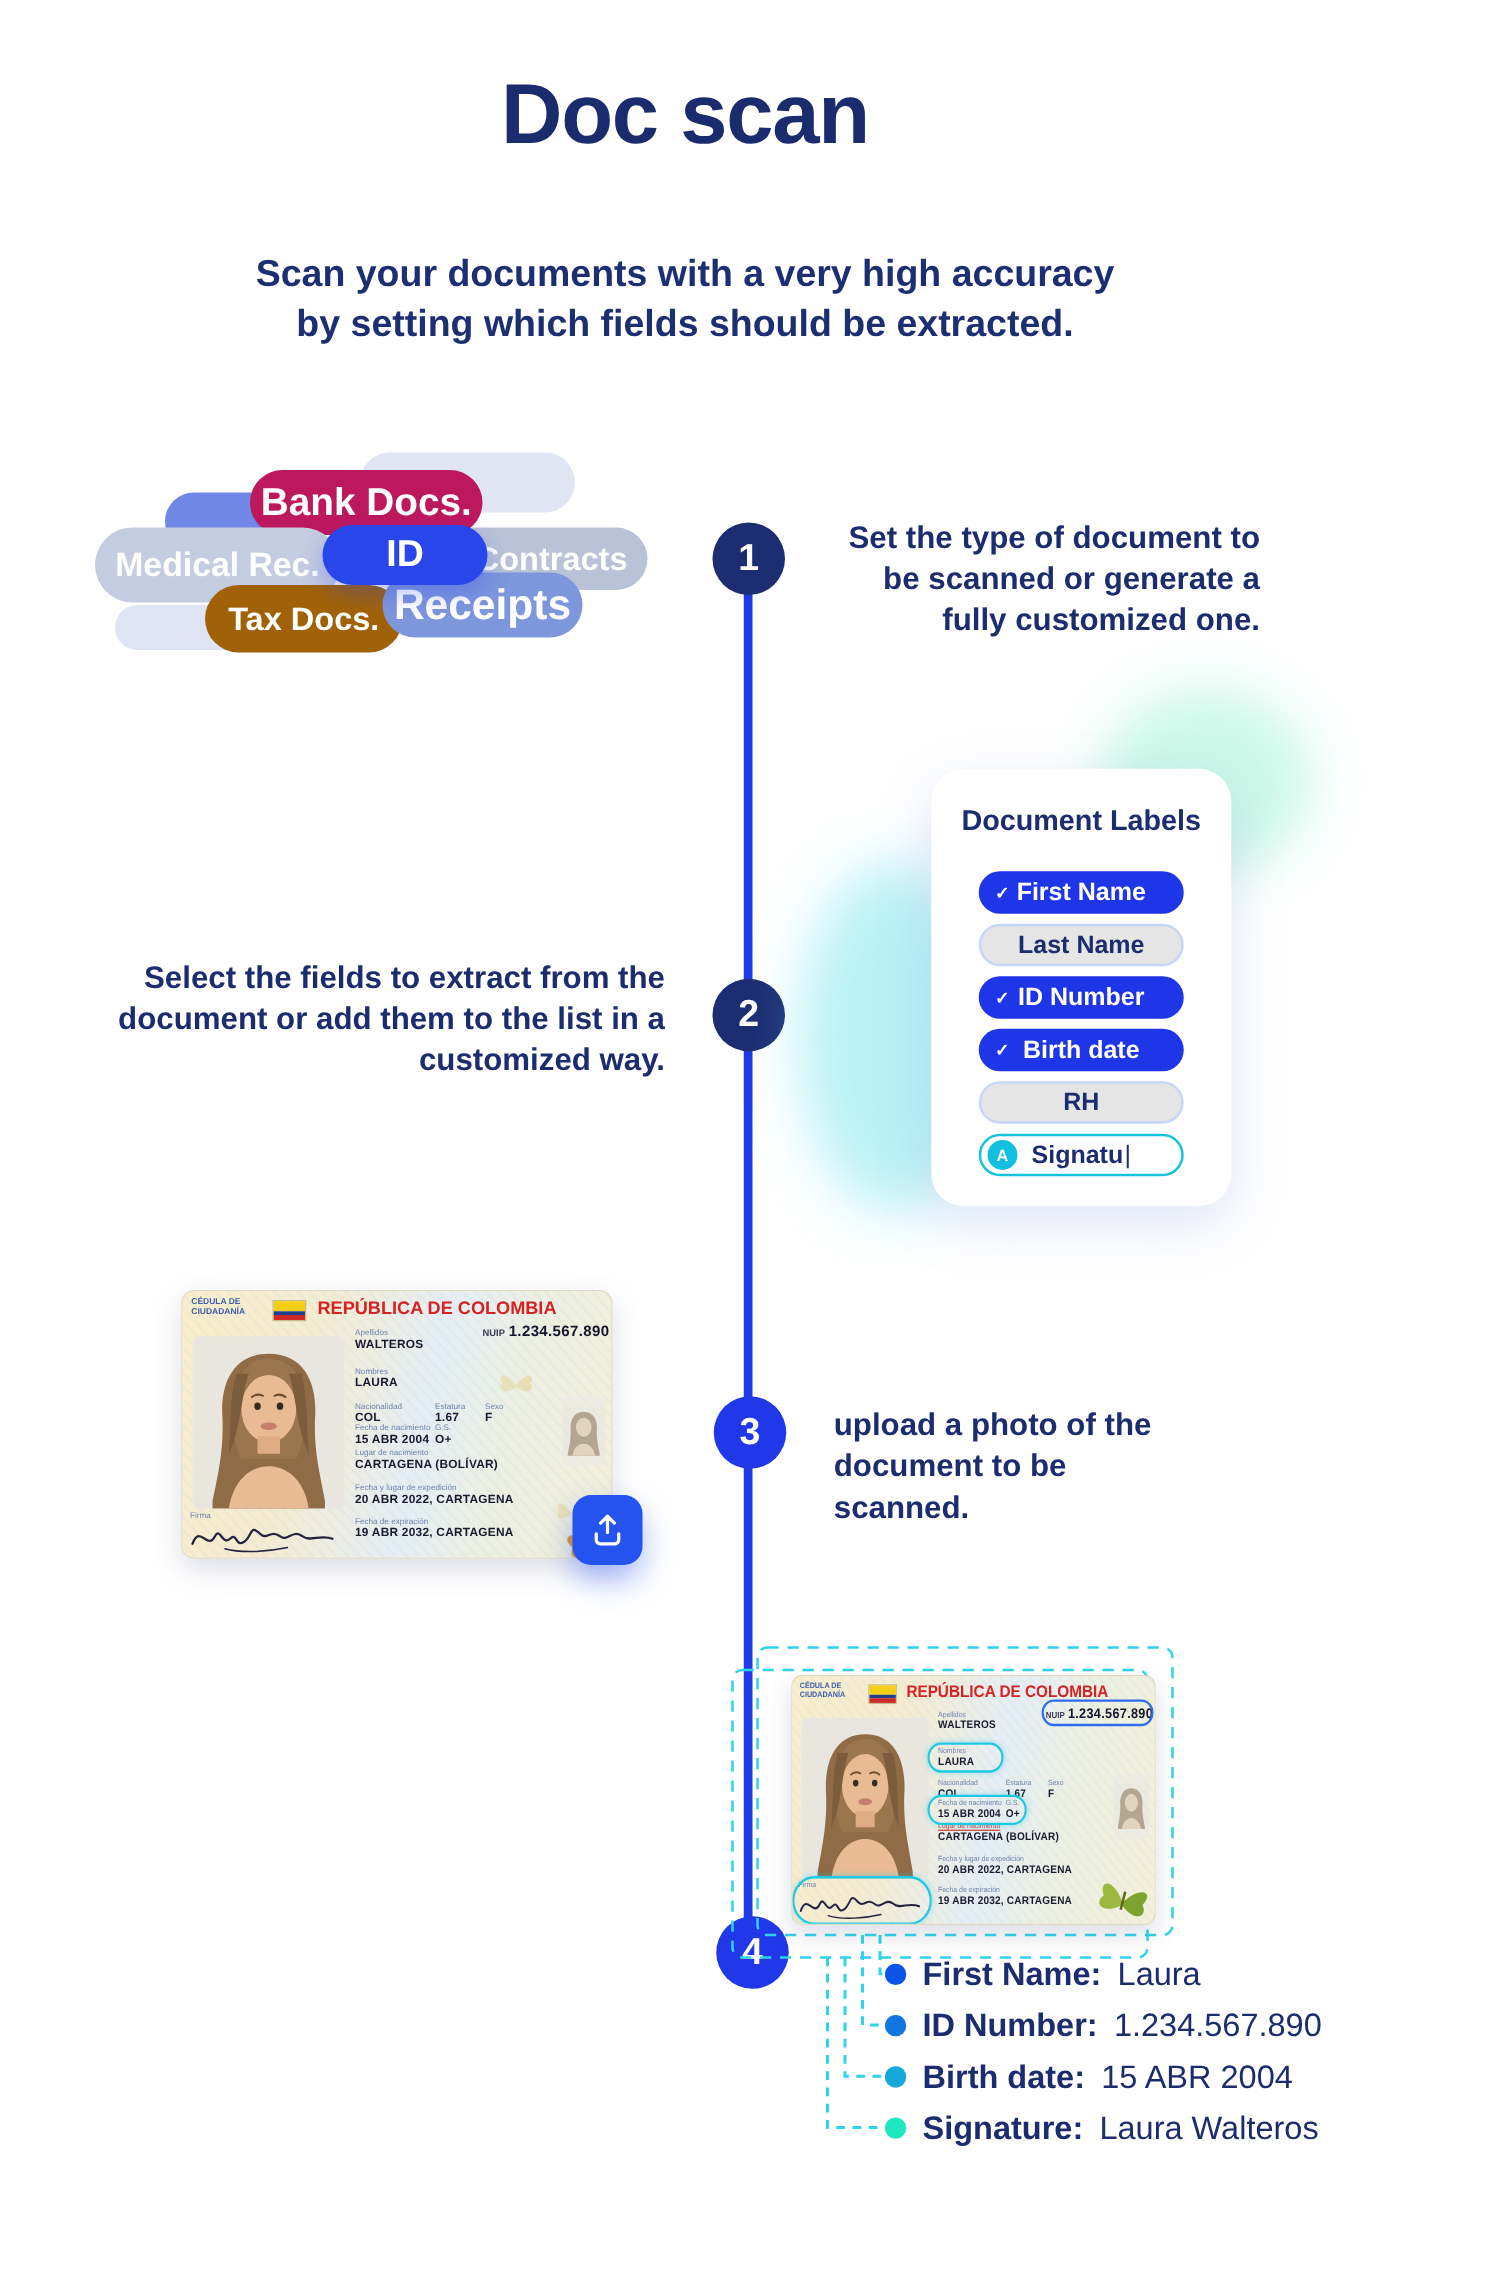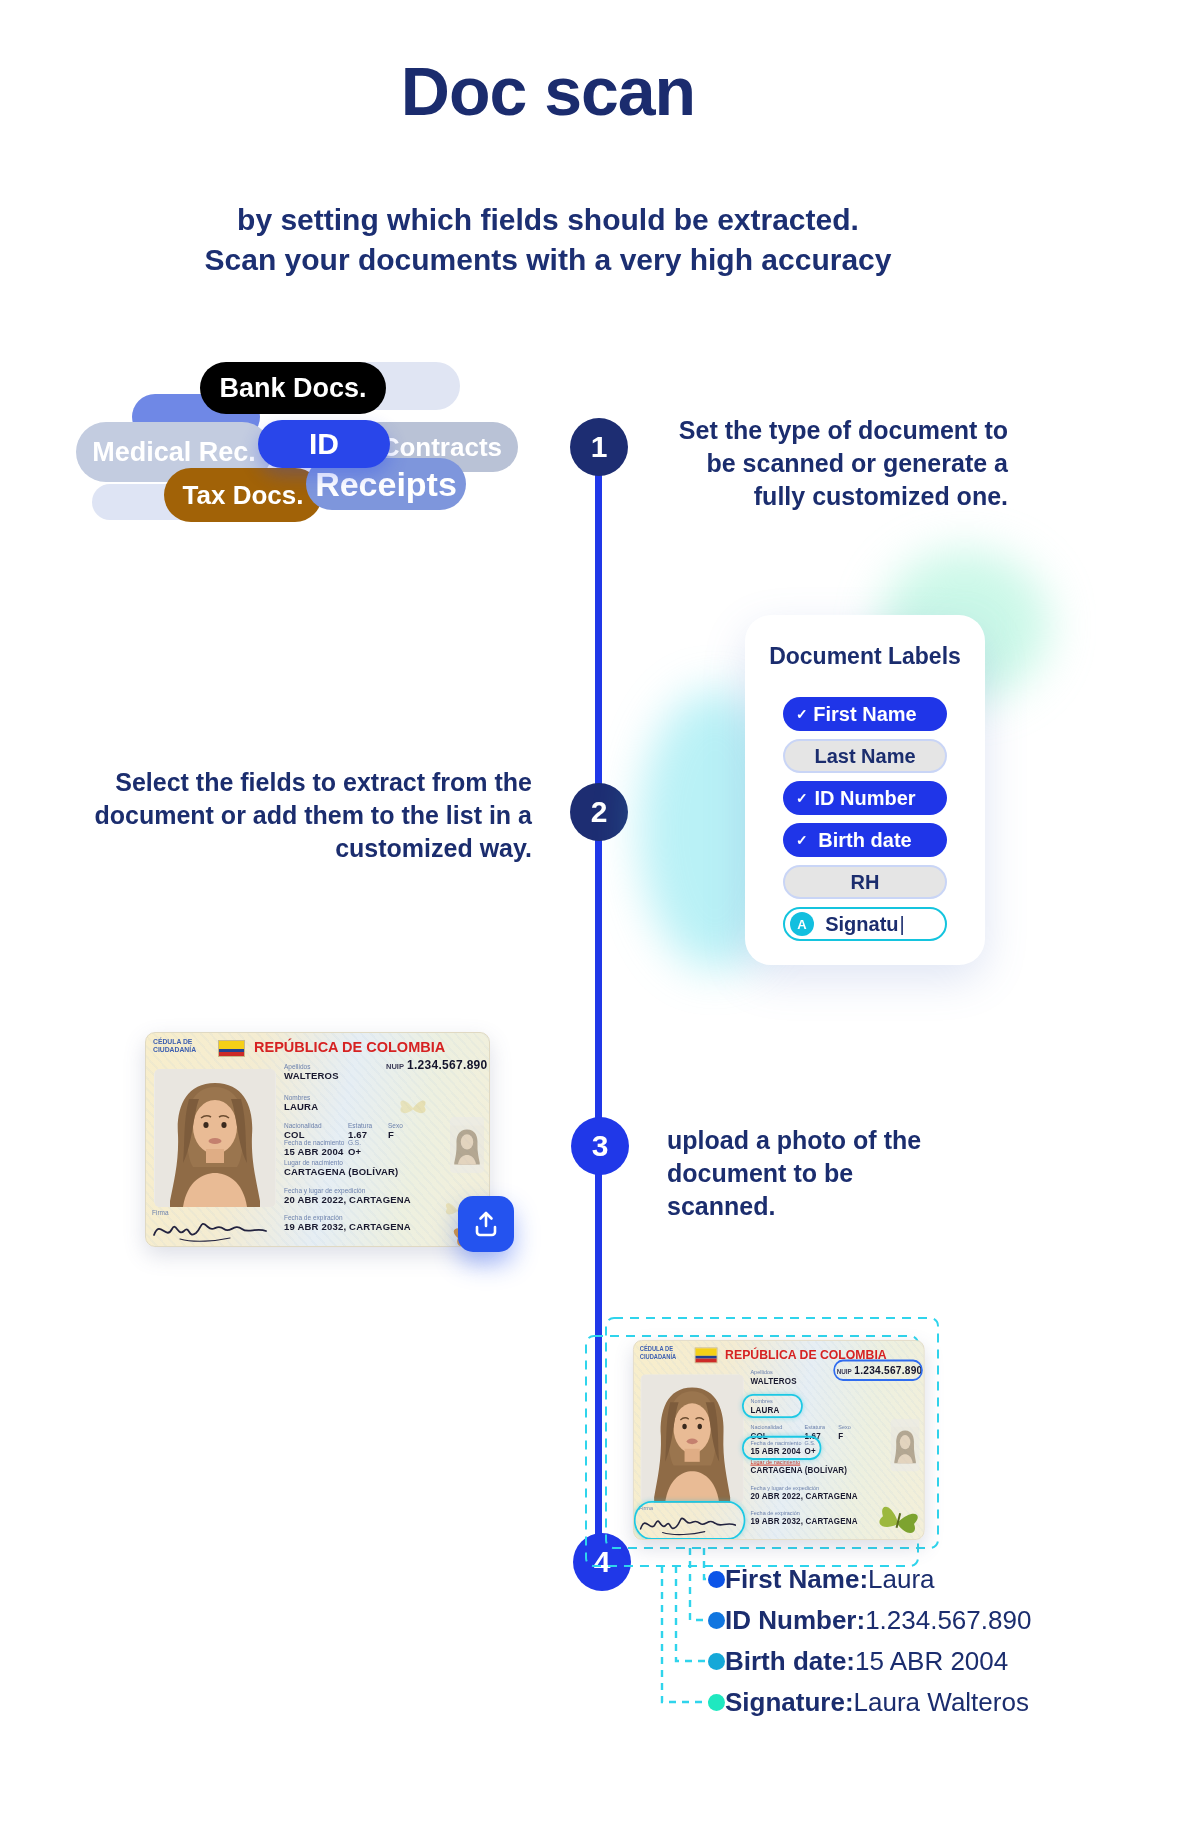--- a/index.html
+++ b/index.html
@@ -15,21 +15,21 @@
     box-shadow:0 18px 38px rgba(42,85,240,.35); }
   .pro-badge-inner { background:#15266b; border-radius:20px; padding:8px 24px; font-size:54px; font-weight:800; color:#ffffff; letter-spacing:1px; }
   .subtitle { position:absolute; top:200px; left:0; width:100%; text-align:center; font-size:30px; line-height:1.32; font-weight:600; color:#1c2f72; }
 
   
   .chips { position:absolute; left:60px; top:356px; width:500px; height:180px; }
   .chip { position:absolute; display:flex; align-items:center; justify-content:center; color:#ffffff; font-weight:700; white-space:nowrap; }
   .chip-ghost1   { left:228px; top:6px;  width:172px; height:48px; background:#e0e5f3; border-radius:24px; z-index:1; }
   .chip-blueback { left:72px;  top:38px; width:128px; height:46px; background:#6f88e6; border-radius:23px; z-index:2; }
   .chip-contracts{ left:240px; top:66px; width:218px; height:50px; background:#b9c2d6; border-radius:25px; z-index:2; font-size:26px; justify-content:flex-end; padding-right:16px; }
-  .chip-bank     { left:140px; top:6px; width:186px; height:52px; background:#000000; border-radius:26px; z-index:3; font-size:27px; }
+  .chip-bank     { left:140px; top:20px; width:186px; height:52px; background:#be185d; border-radius:26px; z-index:3; font-size:31px; }
   .chip-medical  { left:16px;  top:66px; width:196px; height:60px; background:#c3cce0; border-radius:30px; z-index:3; font-size:27px; }
   .chip-strip    { left:32px;  top:128px; width:112px; height:36px; background:#dee4f4; border-radius:18px; z-index:2; }
   .chip-tax      { left:104px; top:112px; width:158px; height:54px; background:#a16207; border-radius:27px; z-index:3; font-size:26px; }
   .chip-receipts { left:246px; top:102px; width:160px; height:52px; background:#7e96dc; border-radius:26px; z-index:4; font-size:34px; }
   .chip-id       { left:198px; top:64px; width:132px; height:48px; background:#2946ea; border-radius:24px; z-index:5; font-size:30px; box-shadow:0 8px 18px rgba(41,70,234,.3); }
 
   
   .tl-line { position:absolute; left:595px; top:447px; width:7px; height:1115px; background:#2038e8; border-radius:4px; }
   .tl-circle { position:absolute; width:58px; height:58px; border-radius:50%; display:flex; align-items:center; justify-content:center; color:#fff; font-size:30px; font-weight:800; }
   .tl-navy { background:#1d2d72; }
@@ -98,36 +98,36 @@
   .scan-wrap { position:absolute; left:633px; top:1340px; width:345px; height:215px; transform:scale(0.845,0.93); transform-origin:0 0; z-index:3; }
 
   .upload-btn { position:absolute; left:458px; top:1196px; width:56px; height:56px; border-radius:15px; background:#2453ef;
     display:flex; align-items:center; justify-content:center; box-shadow:0 12px 24px rgba(36,83,239,.40); z-index:4; }
 
   .butterfly { position:absolute; }
 
   
   .scan-svg { position:absolute; left:580px; top:1300px; z-index:1; }
   .xrows { position:absolute; left:708px; top:1563px; display:flex; flex-direction:column; gap:8px; z-index:4; }
-  .xrow { display:flex; align-items:center; height:33px; }
+  .xrow { display:flex; align-items:center; gap:13px; height:33px; }
   .xdot { width:17px; height:17px; border-radius:50%; flex:0 0 auto; }
   .xlabel { font-size:26px; font-weight:800; color:#1b2d6e; white-space:nowrap; }
   .xvalue { font-size:26px; font-weight:400; color:#1b2d6e; white-space:nowrap; }
 </style>
 </head>
 <body>
 
 <div class="page">
 
   <div class="title-row">
     <div class="app-title">Doc scan</div>
   </div>
   <div class="subtitle">
+    <div>Scan your documents with a very high accuracy</div>
     <div>by setting which fields should be extracted.</div>
-    <div>Scan your documents with a very high accuracy</div>
   </div>
 
   <div class="chips">
     <div class="chip chip-ghost1"></div>
     <div class="chip chip-blueback"></div>
     <div class="chip chip-contracts">Contracts</div>
     <div class="chip chip-bank">Bank Docs.</div>
     <div class="chip chip-medical">Medical Rec.</div>
     <div class="chip chip-strip"></div>
     <div class="chip chip-tax">Tax Docs.</div>

